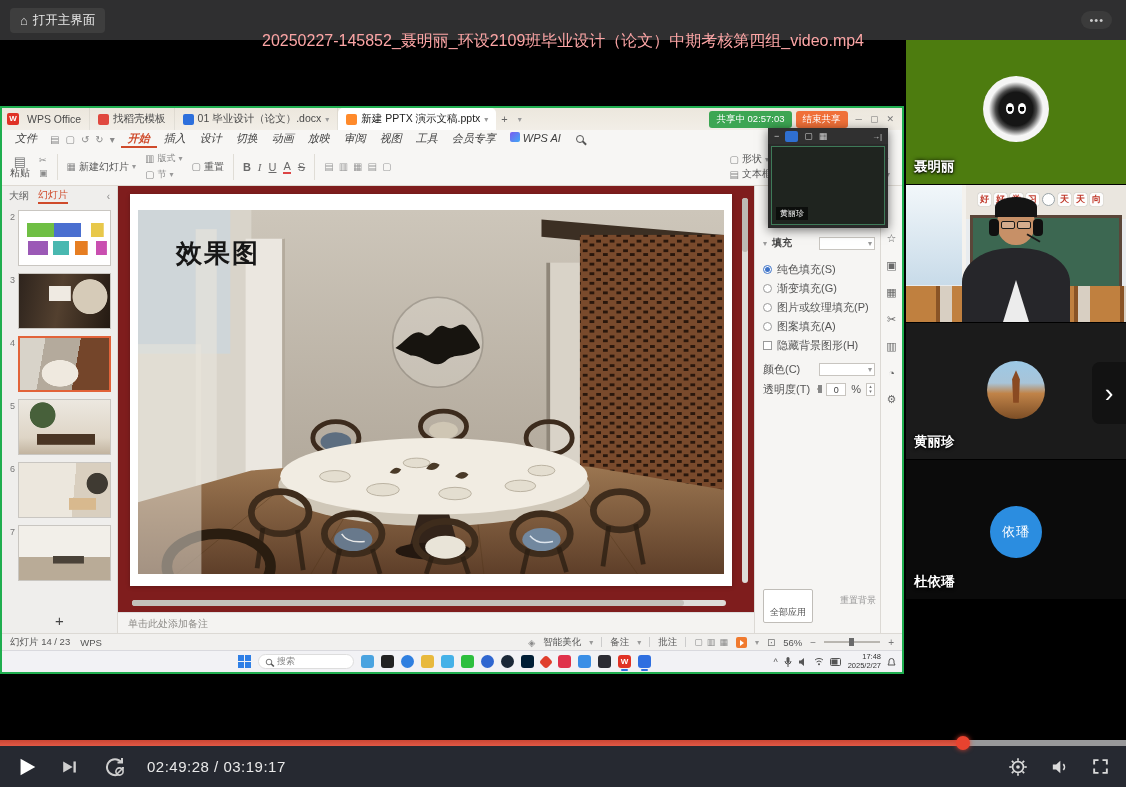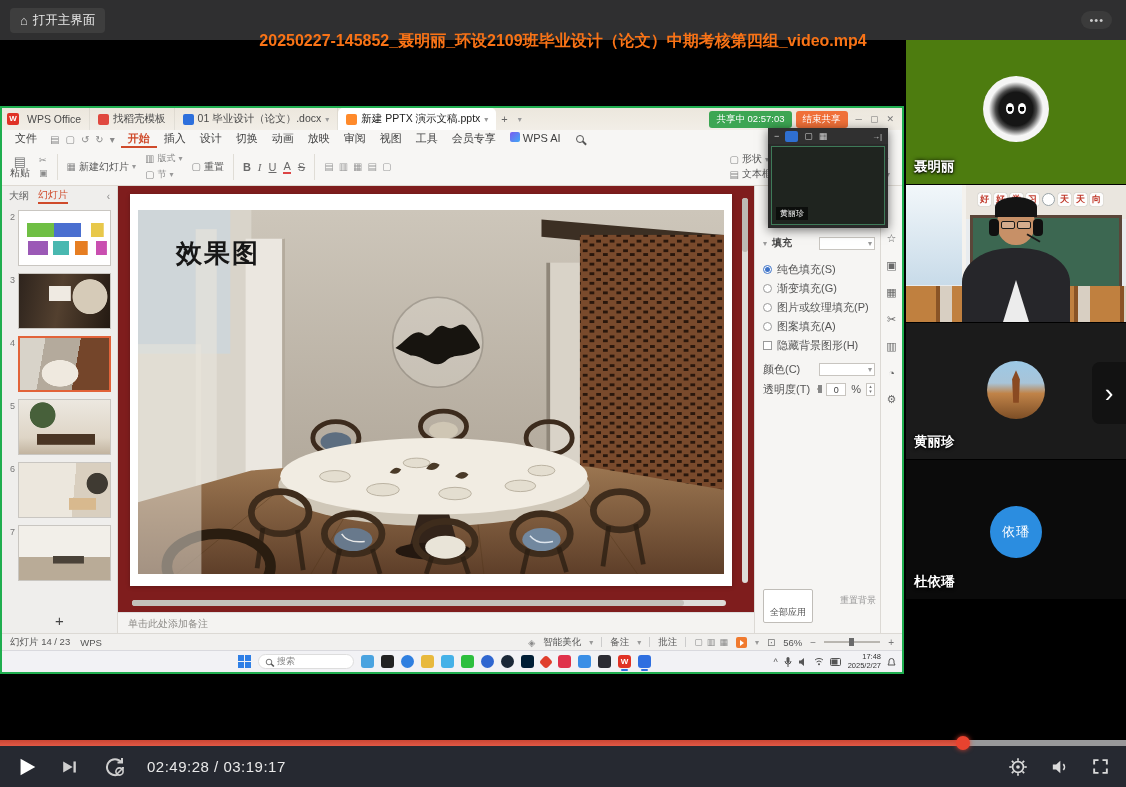--- a/index.html
+++ b/index.html
@@ -3,42 +3,42 @@
 <meta charset="utf-8">
 <style>
   * { margin:0; padding:0; box-sizing:border-box; }
   body { font-family:"Liberation Sans","DejaVu Sans",sans-serif; background:#000; }
   .stage { position:relative; width:1126px; height:787px; background:#000; overflow:hidden; }
 
   
   .topbar { position:absolute; left:0; top:0; width:1126px; height:40px; background:#2f2f30; display:flex; align-items:center; z-index:20;}
   .chip { margin-left:10px; height:25px; background:#3e3e3e; border:none; border-radius:4px; color:#e8e8e8; font-size:12.5px; display:flex; align-items:center; gap:5px; padding:0 10px; cursor:pointer;}
   .chip .hic { font-size:13px; color:#ddd;}
-  .vtitle { position:absolute; left:50%; transform:translateX(-50%); color:#f97316; font-size:16px; font-weight:700; white-space:nowrap;margin-top:43px;}
+  .vtitle { position:absolute; left:50%; transform:translateX(-50%); color:#fca5a5; font-size:16px; font-weight:400; white-space:nowrap;margin-top:43px;}
   .more { margin-left:auto; margin-right:14px; background:#3b3b3b; border:none; border-radius:9px; color:#ccc; font-size:11px; letter-spacing:1px; height:18px; padding:0 8px; cursor:pointer;}
 
   
   .videoarea { position:absolute; left:0; top:40px; width:906px; height:700px; background:#000;}
   .shared { position:absolute; left:0; top:66px; width:904px; height:568px; border:2px solid #1fae4f; background:#f6f5f3; }
 
   .tabbar { height:22px; display:flex; align-items:center; background:linear-gradient(#ece7dd,#f2eee7); font-size:10.5px; color:#4a4a4a; padding-left:5px;}
   .wtab { display:flex; align-items:center; gap:4px; padding:0 8px; height:22px; border-right:1px solid rgba(0,0,0,.06); cursor:pointer;}
   .wtab.active { background:#fff; border-radius:5px 5px 0 0; color:#222; border-right:none;}
   .ti { width:11px; height:11px; border-radius:2px; display:inline-block;}
   .ti-wps { width:12px; height:12px; background:#e03226; color:#fff; font-size:8px; line-height:12px; text-align:center; font-weight:bold; border-radius:2px;}
   .ti-red{background:#e0483e} .ti-blue{background:#2d6fdc} .ti-orange{background:#ff8a2b}
   .tbtn { color:#666; font-size:11px; padding:0 5px; cursor:pointer;}
   .badges { margin-left:auto; display:flex; align-items:center; gap:4px;}
   .badge-g { background:#3da653; color:#fff; font-size:9.5px; padding:2px 7px; border-radius:3px; cursor:pointer;}
   .badge-o { background:#f07038; color:#fff; font-size:9.5px; padding:2px 7px; border-radius:3px; cursor:pointer;}
   .winctl { display:flex; gap:8px; color:#777; font-size:9px; padding:0 8px;}
   .winctl span{cursor:pointer;}
 
   .menubar { height:18px; display:flex; align-items:center; font-size:11px; color:#3f3f3f; background:#f7f6f4; padding-left:6px;}
-  .mitem { padding:0 7px; height:18px; line-height:17px; cursor:pointer; white-space:nowrap;}
+  .mitem { padding:0 7px; height:18px; line-height:17px; cursor:pointer; white-space:nowrap;font-style:italic;}
   .mitem.active { color:#cf4a2a; border-bottom:2px solid #cf4a2a; font-weight:bold;}
   .qicons { display:flex; gap:6px; color:#8a8a8a; font-size:10px; padding:0 6px;}
   .qicons span{cursor:pointer;}
   .ai-logo { width:10px; height:10px; border-radius:2px; background:linear-gradient(135deg,#7a5cf0,#3fa9f5); display:inline-block;}
   .lens { width:8px; height:8px; border:1.5px solid #555; border-radius:50%; position:relative; display:inline-block;}
   .lens::after { content:''; position:absolute; width:5px; height:1.5px; background:#555; transform:rotate(45deg); right:-4px; bottom:-1px;}
 
   .ribbon { height:38px; background:#f7f6f4; border-bottom:1px solid #ded9d2; display:flex; align-items:center; padding:0 8px; gap:9px; color:#555; font-size:10px;}
   .vsep { width:1px; height:26px; background:#e0ddd6;}
   .rstack { display:flex; flex-direction:column; align-items:center; line-height:11px; cursor:pointer;}

